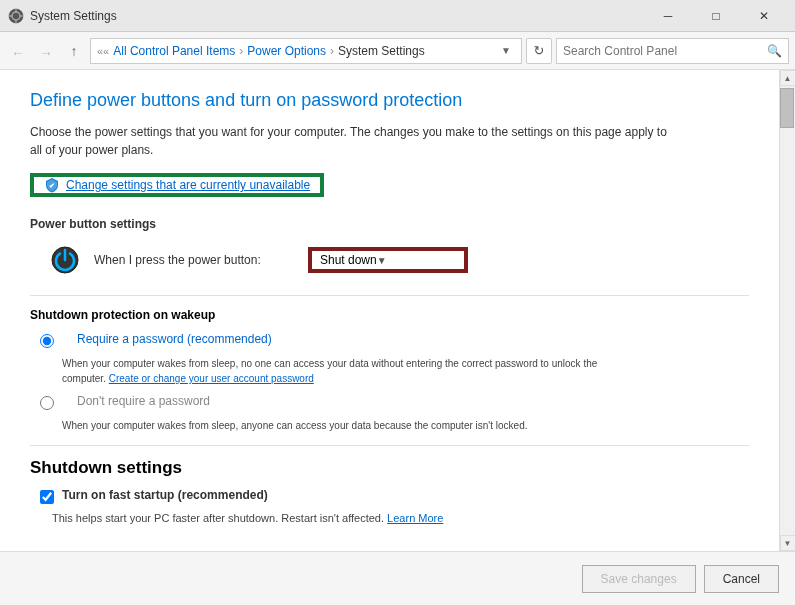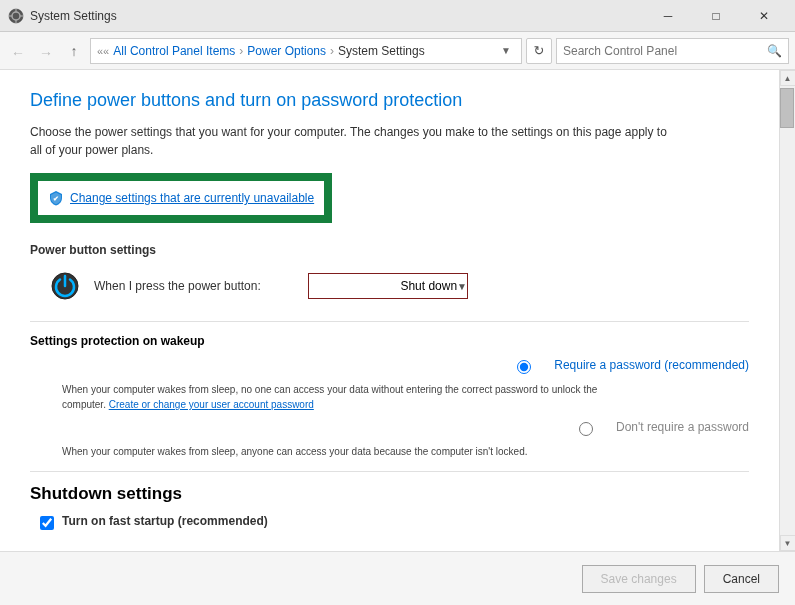--- a/index.html
+++ b/index.html
@@ -189,22 +189,22 @@
       font-size: 12px;
       color: #333;
       line-height: 1.5;
       margin-bottom: 14px;
       max-width: 650px;
     }
     .change-settings-link {
       display: inline-flex;
       align-items: center;
       gap: 6px;
-      border: 8px solid #15803d;
-      padding: 9px 10px;
+      border: 4px solid #15803d;
+      padding: 0 10px;
       margin-bottom: 20px;
       cursor: pointer;
     }
     .shield-icon {
       width: 16px;
       height: 16px;
       flex-shrink: 0;
     }
     .change-settings-link a {
       color: #0066cc;
@@ -230,29 +230,29 @@
       width: 30px;
       height: 30px;
     }
     .power-label {
       font-size: 12px;
       color: #333;
       min-width: 200px;
     }
     .dropdown-select {
       height: 26px;
-      border: 1px solid #7f1d1d;
+      border: 4px solid #7f1d1d;
       background: white;
-      padding: 0 0;
+      padding: 0 8px;
       font-size: 12px;
       cursor: pointer;
       min-width: 160px;
       display: flex;
       align-items: center;
-      justify-content: flex-end;
+      justify-content: flex-start;
     }
     .dropdown-arrow {
       font-size: 10px;
       color: #555;
     }
 
     .divider {
       border-top: 1px solid #e0e0e0;
       margin: 12px 0;
     }
@@ -264,21 +264,20 @@
     }
     .radio-group {
       margin-left: 10px;
       margin-bottom: 10px;
     }
     .radio-option {
       display: flex;
       align-items: flex-start;
       gap: 23px;
       margin-bottom: 8px;
-      justify-content: flex-end;
     }
     .radio-btn {
       margin-top: 2px;
       width: 14px;
       height: 14px;
       flex-shrink: 0;
     }
     .radio-label {
       font-size: 12px;
       color: #0066cc;
@@ -432,21 +431,21 @@
       <span class="power-label">When I press the power button:</span>
       <div class="dropdown-select">
         <span>Shut down</span>
         <span class="dropdown-arrow">▼</span>
       </div>
     </div>
 
     <div class="divider"></div>
 
     
-    <div class="password-section-title">Settings protection on wakeup</div>
+    <div class="password-section-title">Shutdown protection on wakeup</div>
 
     <div class="radio-group">
 
       <div class="radio-option">
         <input type="radio" class="radio-btn" name="password" checked="" style="">
         <span class="radio-label">Require a password (recommended)</span>
       </div>
       <div class="radio-desc">
         <span>When your computer wakes from sleep, no one can access your data without entering the correct password to unlock the computer. </span><a class="inline-link">Create or change your user account password</a>
       </div>
@@ -460,20 +459,23 @@
 
     <div class="divider"></div>
 
     
     <div class="shutdown-section">
       <div class="shutdown-section-title">Shutdown settings</div>
 
       <div class="checkbox-item">
         <input type="checkbox" class="checkbox-input" checked="" style="">
         <span class="checkbox-label">Turn on fast startup (recommended)</span>
+      </div>
+      <div class="checkbox-desc">
+        <span>This helps start your PC faster after shutdown. Restart isn't affected. </span><a class="inline-link">Learn More</a>
       </div>
 
       <div class="checkbox-item" style="margin-top:24px;padding-left:32px;">
         <input type="checkbox" class="checkbox-input" checked="" style="">
         <span class="checkbox-label">Sleep</span>
       </div>
 
     </div>
 
     

